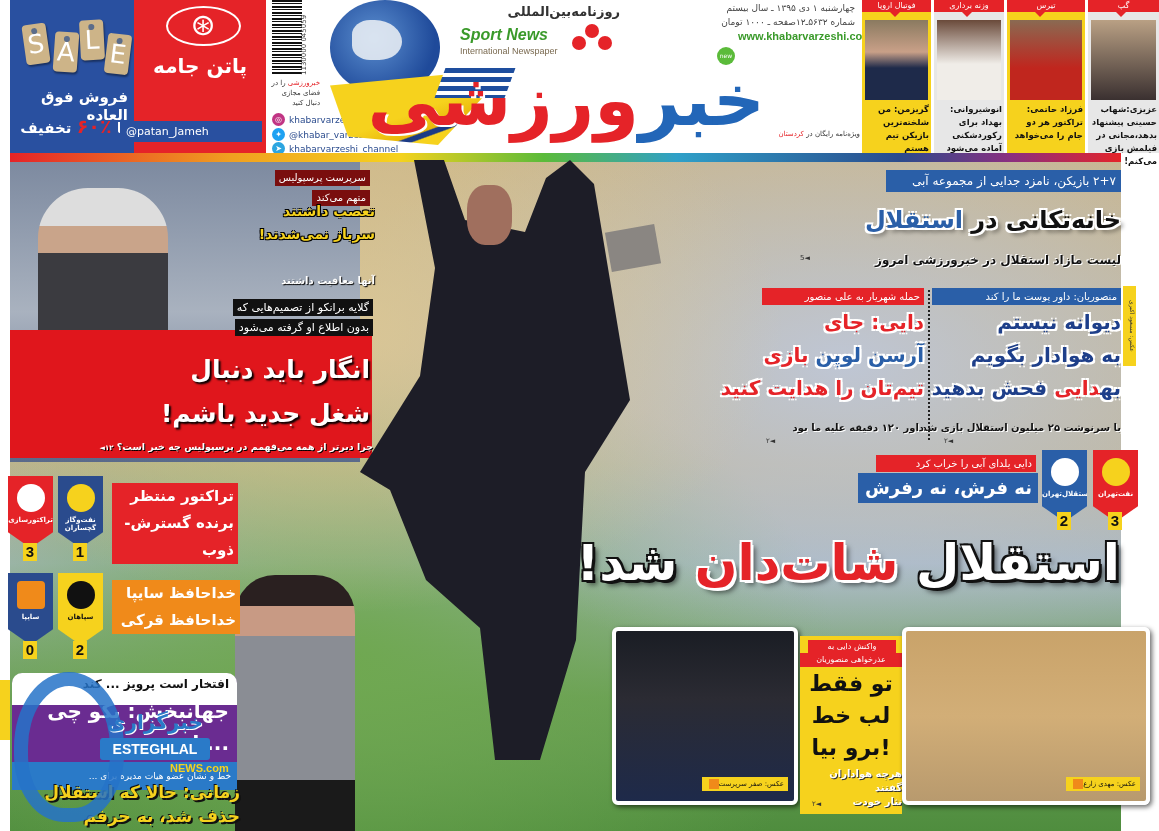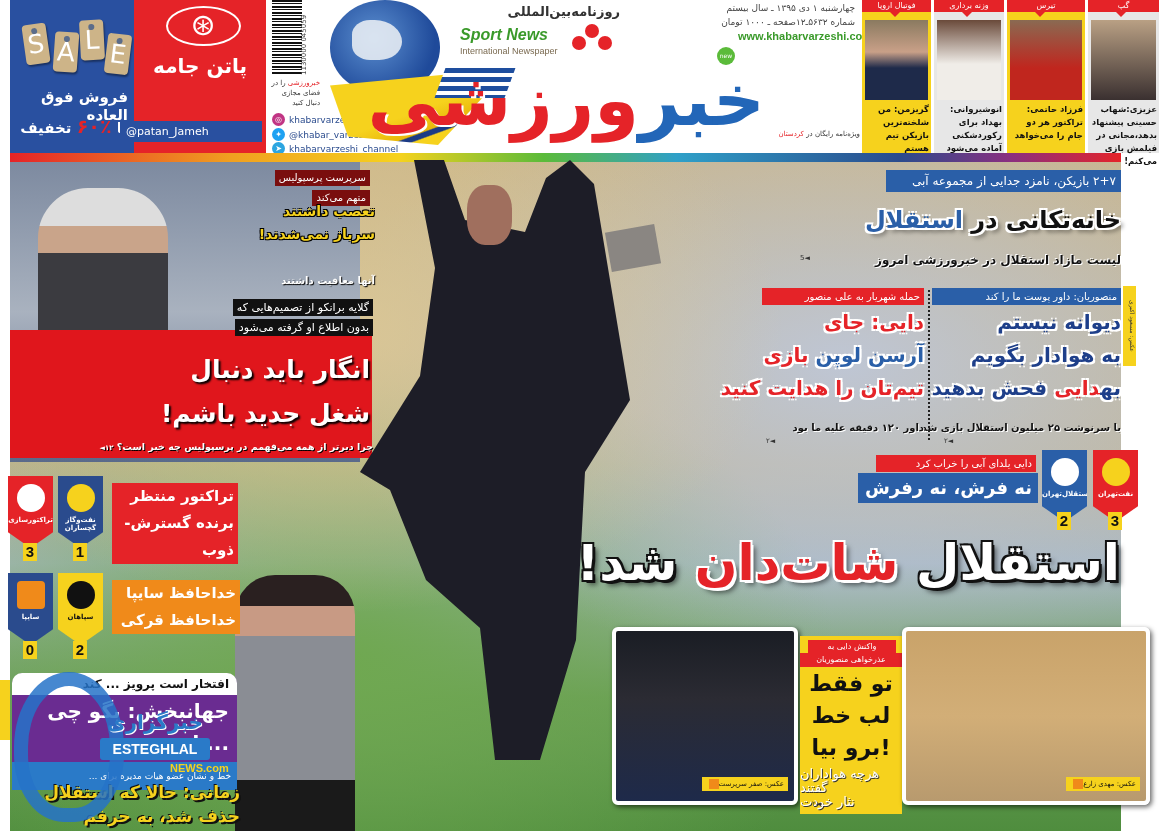--- a/index.html
+++ b/index.html
@@ -96,40 +96,40 @@
 .pennant{width:45px;height:72px;clip-path:polygon(0 0,100% 0,100% 78%,50% 100%,0 78%);padding-top:6px;text-align:center;color:#fff;font-size:7px;font-weight:bold}
 .pennant .crest{width:28px;height:28px;border-radius:50%;margin:2px auto 4px;background:#fff}
 .score{width:14px;height:18px;background:#f6d21d;color:#111;font:bold 15px "Liberation Sans",sans-serif;line-height:18px;text-align:center}
 #main-head{left:540px;top:528px;width:580px;height:70px;color:#fff;font-weight:bold;font-size:50px;line-height:70px;text-shadow:3px 3px 0 #111,-2px -2px 0 #111,2px -2px 0 #111,-2px 2px 0 #111,5px 5px 5px rgba(0,0,0,.5)}
 #main-head .red{color:#e52328;text-shadow:3px 3px 0 #fff,-2px -2px 0 #fff,2px -2px 0 #fff,-2px 2px 0 #fff,5px 5px 5px rgba(0,0,0,.5)}
 
 #tractor-head{left:112px;top:483px;width:126px;background:#e52328;color:#fff;font-size:15px;font-weight:bold;line-height:27px;padding:0 4px}
 #orange-head{left:112px;top:580px;width:128px;background:#f08a1a;color:#fff;font-size:15px;font-weight:bold;line-height:27px;padding:0 4px}
 
 #purple-box{left:12px;top:673px;width:225px;height:90px;background:#6a2c91;border-radius:12px 12px 0 0}
-#purple-top{left:12px;top:673px;width:225px;height:22px;background:#fff;color:#111;font-size:12px;font-weight:bold;line-height:22px;padding:0 8px;border-radius:10px 10px 0 0}
+#purple-top{left:12px;top:673px;width:225px;height:32px;background:#fff;color:#111;font-size:12px;font-weight:bold;line-height:22px;padding:0 8px;border-radius:10px 10px 0 0}
 #purple-body{left:12px;top:695px;width:225px;color:#fff;font-size:20px;font-weight:bold;line-height:32px;padding:0 8px}
 #blue-strip{left:12px;top:762px;width:225px;background:#2a7ac8;color:#fff;font-size:9px;line-height:14px;padding:7px 6px}
 #zamani-head{left:10px;top:780px;width:230px;color:#f6d21d;font-size:17px;font-weight:bold;line-height:24px;text-shadow:2px 2px 0 #111,-1px -1px 0 #111}
 #wm-circle{left:14px;top:672px;width:110px;height:150px;border:14px solid rgba(38,115,200,.85);border-radius:50% 50% 45% 45%}
 #wm-fa{left:100px;top:710px;width:110px;color:#2a7ac8;font-size:20px;font-weight:bold;text-align:center;text-shadow:1px 1px 0 #fff}
 #wm-en{left:100px;top:738px;width:110px;background:#2a7ac8;color:#fff;font:bold 14px "Liberation Sans",sans-serif;text-align:center;line-height:22px;border-radius:3px}
 #wm-news{left:170px;top:762px;width:60px;color:#f6d21d;font:bold 11px "Liberation Sans",sans-serif}
 #credit-l{left:0;top:680px;width:10px;height:60px;background:#f6d21d;font-size:5px;writing-mode:vertical-rl;color:#333}
 
 .framed{border:4px solid #fff;border-radius:6px;box-shadow:2px 2px 5px rgba(0,0,0,.6);overflow:hidden}
 #photo-fans{left:612px;top:627px;width:186px;height:178px;background:linear-gradient(180deg,#1a1d24 0,#2b2b33 40%,#1e2a4a 100%)}
 #photo-referee{left:902px;top:627px;width:248px;height:178px;background:linear-gradient(180deg,#c9a36a 0,#d2ae77 50%,#b89a6e 100%)}
 .credit-tag{position:absolute;bottom:10px;right:6px;background:#f6d21d;font-size:7px;color:#111;padding:1px 4px;line-height:12px}
 .credit-tag .cam{display:inline-block;width:10px;height:10px;background:#f08a1a;margin-left:3px;vertical-align:middle}
 #yellow-box{left:800px;top:636px;width:102px;height:178px;background:#f6d21d}
 #yb-kick1{left:808px;top:640px;width:88px;background:#e52328;color:#fff;font-size:8px;text-align:center;line-height:13px}
 #yb-kick2{left:800px;top:653px;width:102px;background:#e52328;color:#fff;font-size:8px;text-align:center;line-height:14px}
 #yb-head{left:800px;top:668px;width:102px;color:#111;font-size:22px;font-weight:bold;line-height:32px;text-align:center}
-#yb-deck{left:800px;top:767px;width:102px;color:#fff;font-size:13px;font-weight:normal;text-align:left;text-shadow:1px 1px 0 #333;line-height:14px}
+#yb-deck{left:800px;top:767px;width:102px;color:#fff;font-size:10px;font-weight:bold;text-align:right;text-shadow:1px 1px 0 #333;line-height:14px}
 </style>
 </head>
 <body>
 
 <div id="ad" class="abs">
   <div id="ad-blue">
     <div class="tag" style="left:14px;top:24px;transform:rotate(-8deg)">S</div>
     <div class="tag" style="left:44px;top:32px;transform:rotate(4deg)">A</div>
     <div class="tag" style="left:70px;top:20px;transform:rotate(-3deg)">L</div>
     <div class="tag" style="left:96px;top:34px;transform:rotate(7deg)">E</div>

